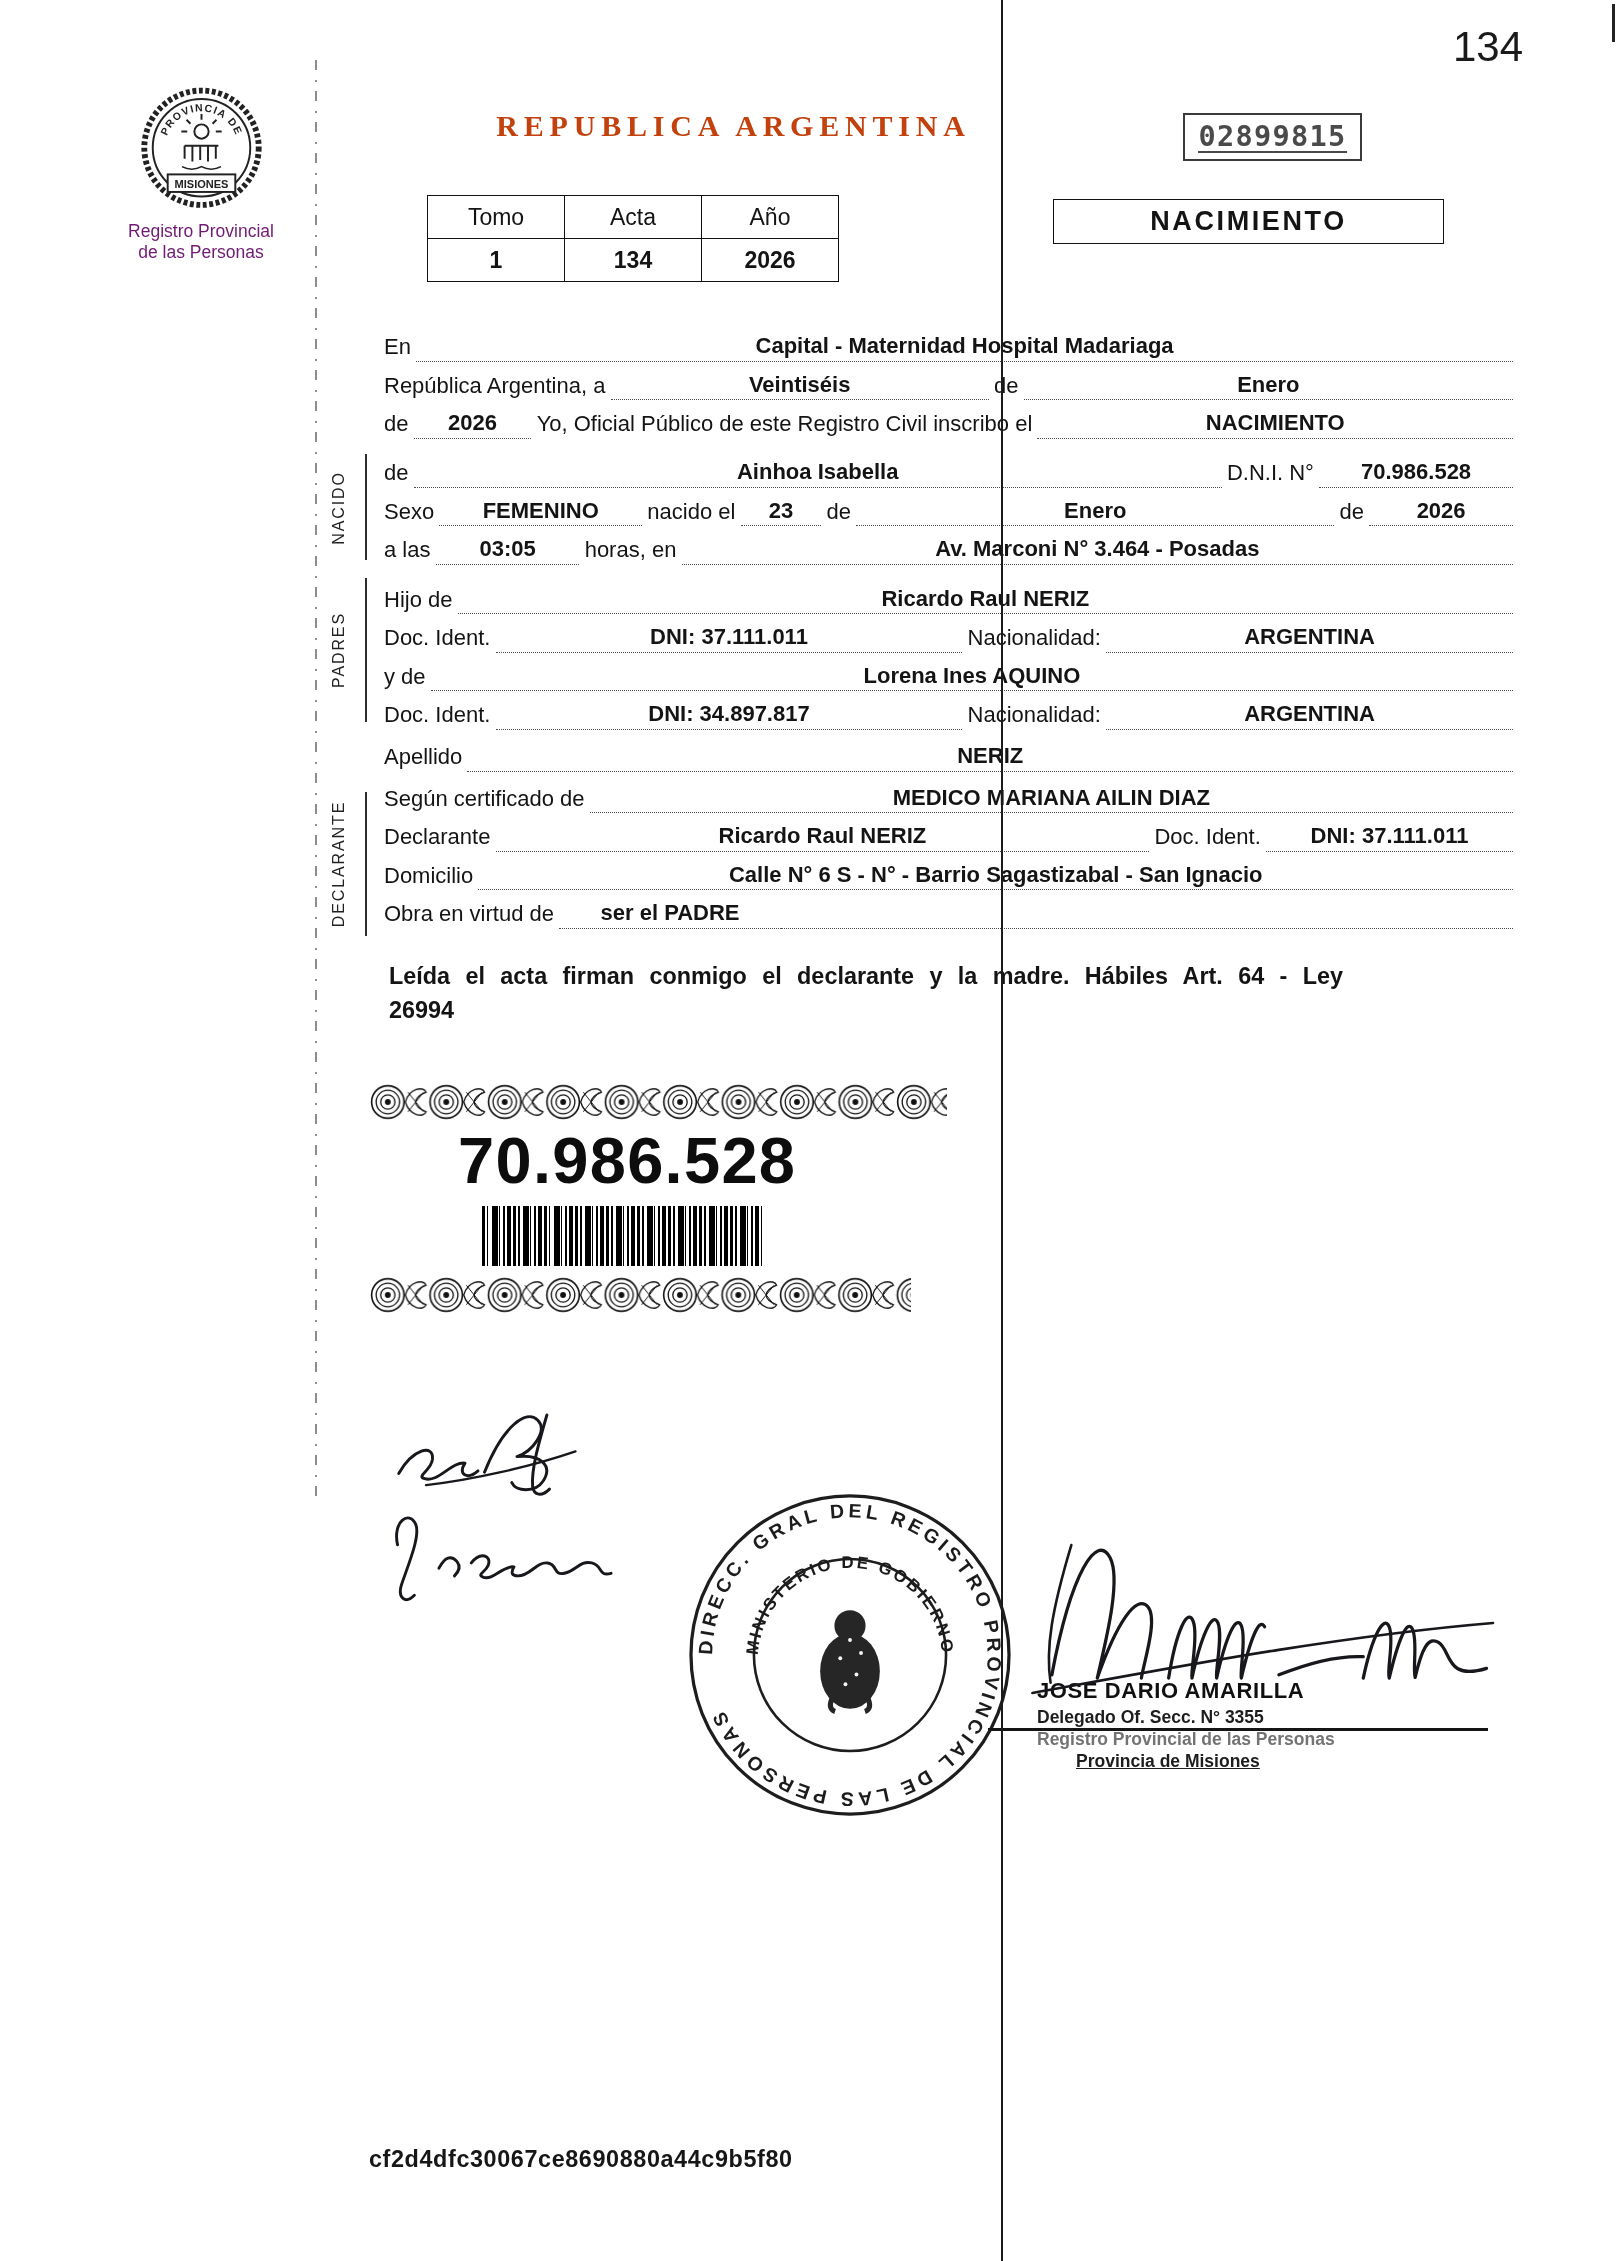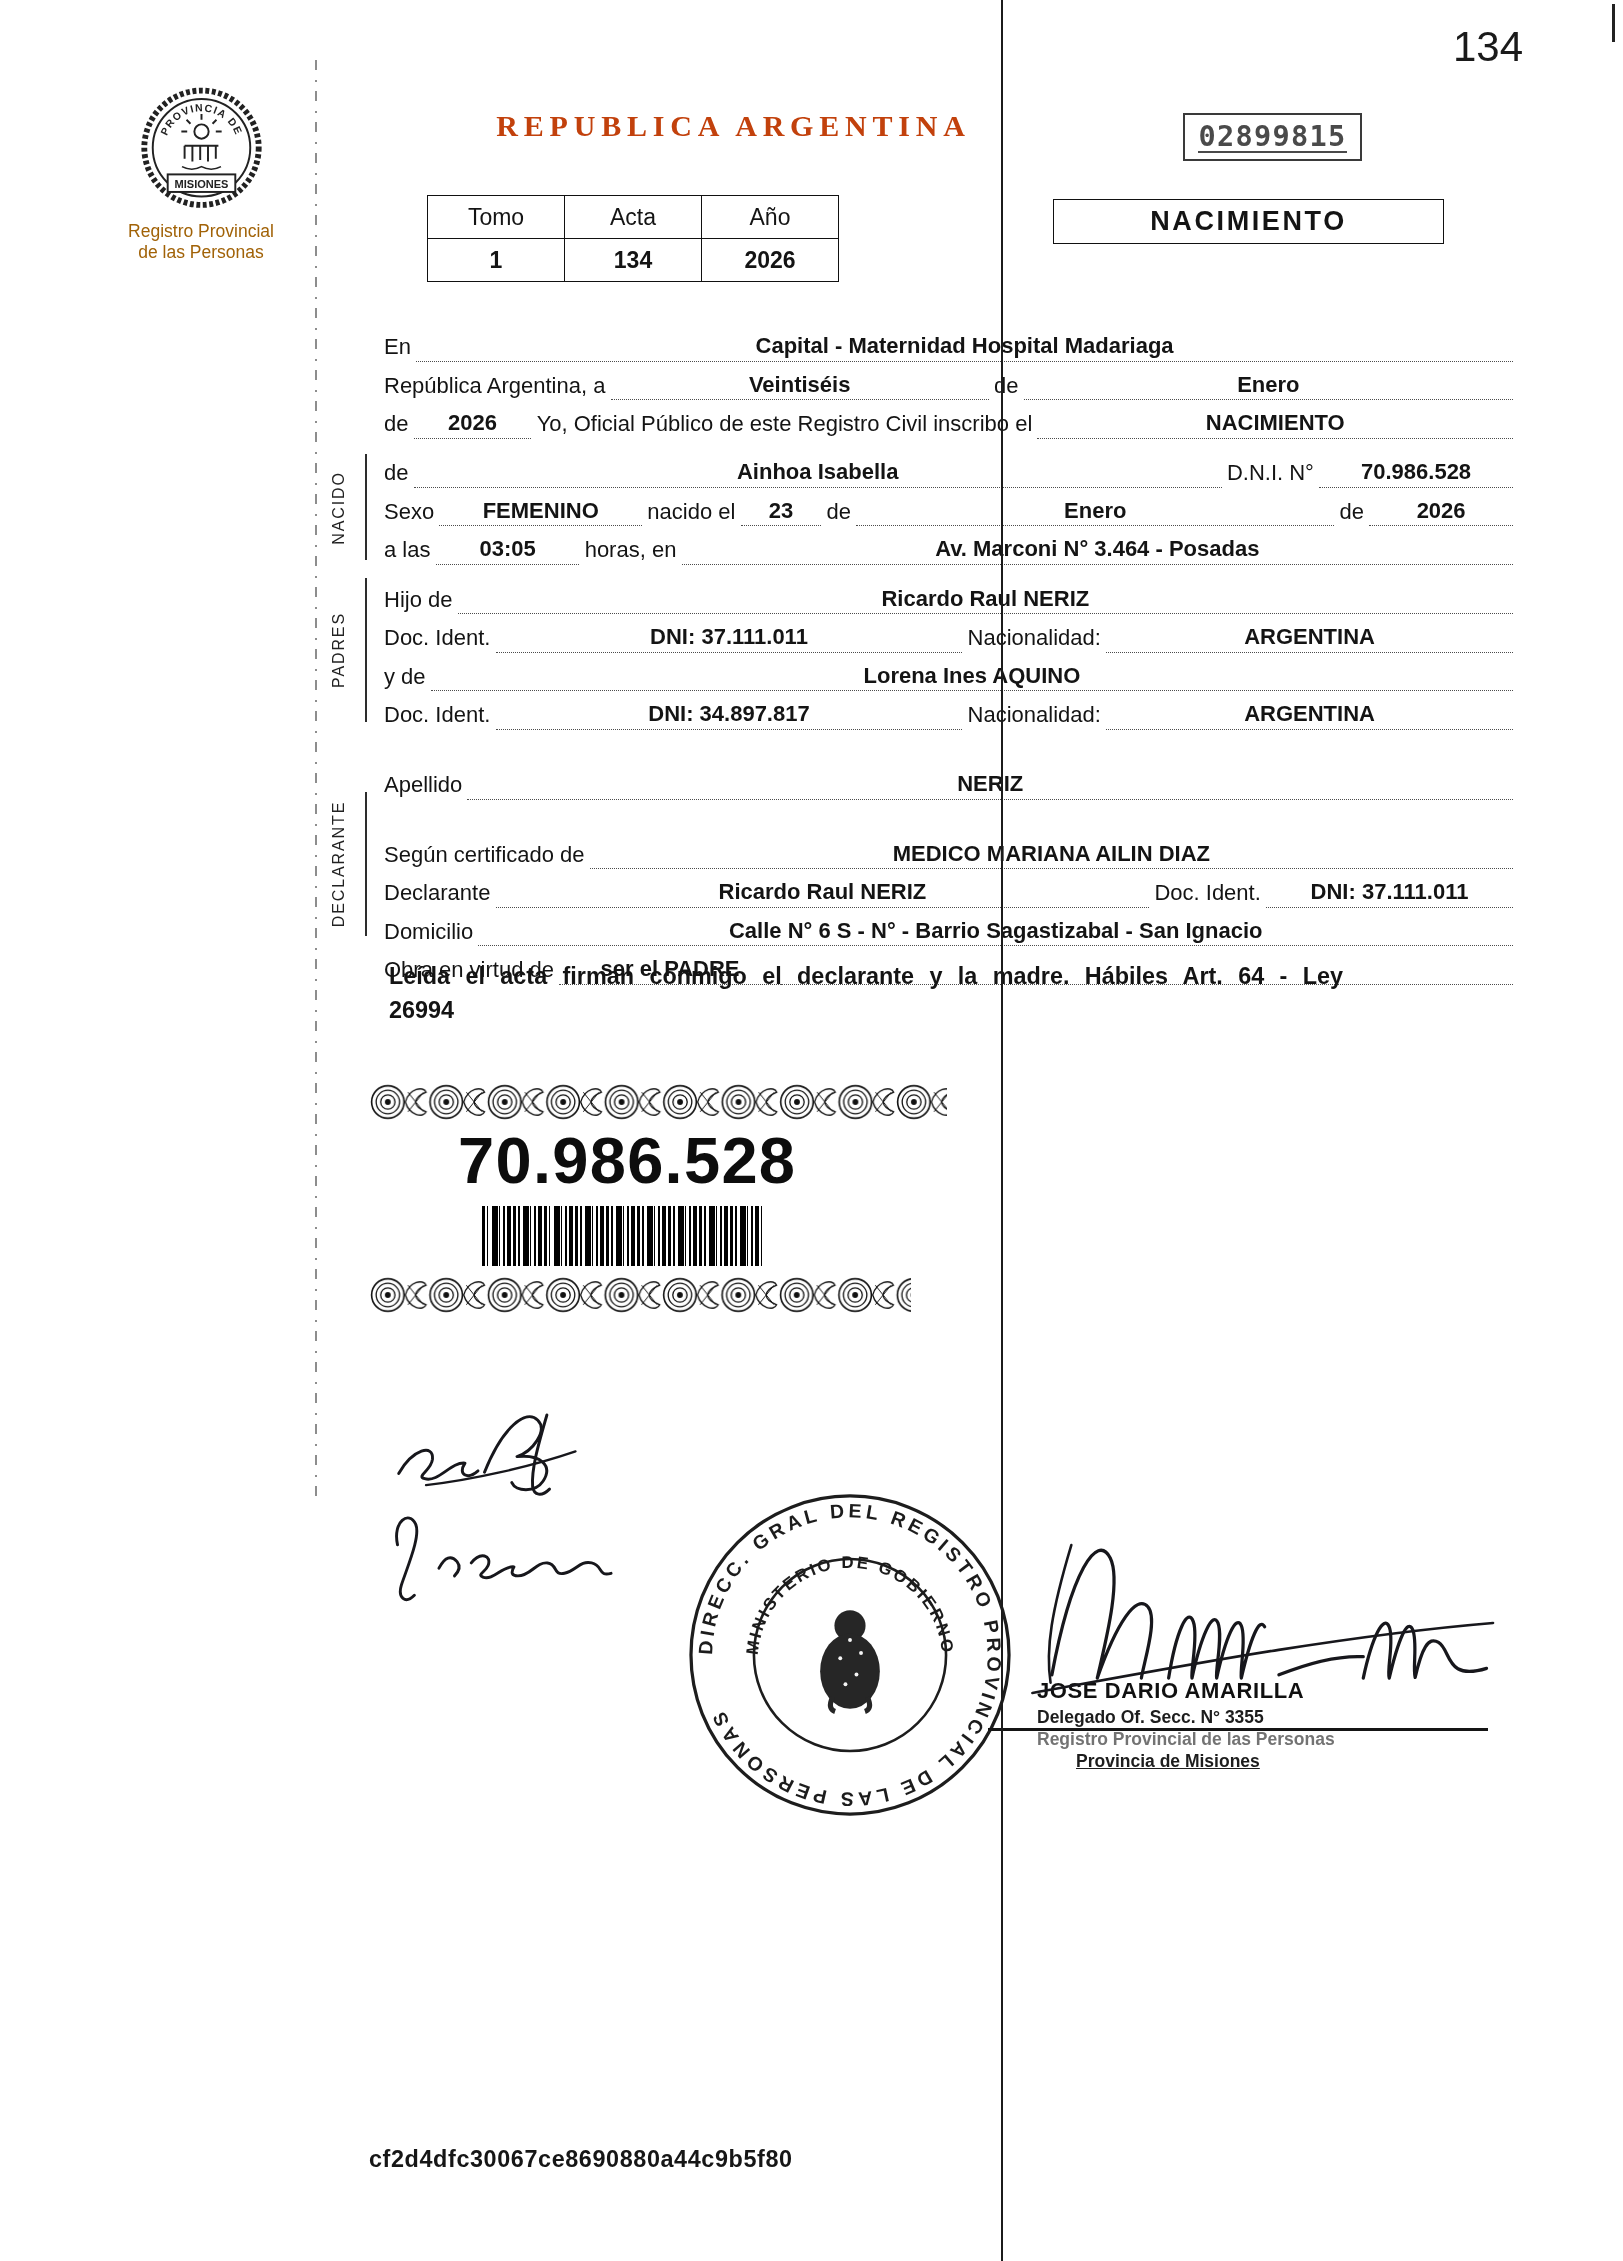--- a/index.html
+++ b/index.html
@@ -9,21 +9,21 @@
   }
   
   .fold-line { position:absolute; left:1001px; top:0; width:1.9px; height:2261px; background:#1b1b1b; z-index:30; }
   .margin-dash { position:absolute; left:315px; top:60px; width:1.9px; height:1438px;
     background:repeating-linear-gradient(180deg,#8d8d8d 0 10.4px, transparent 10.4px 19.5px, #8d8d8d 19.5px 22px, transparent 22px 31px); }
   .corner-num { position:absolute; left:1453px; top:23.4px; font-size:42px; color:#1a1a1a; }
   .corner-tick { position:absolute; left:1612px; top:3.9px; width:2.6px; height:38px; background:#222; }
 
   
   .emblem { position:absolute; left:123px; top:86px; width:156px; text-align:center; }
-  .emblem-caption { margin-top:2.6px; font-size:17.5px; line-height:21.4px; color:#a16207; }
+  .emblem-caption { margin-top:2.6px; font-size:17.5px; line-height:21.4px; color:#701a75; }
 
   
   .doc-title { position:absolute; left:474px; top:109px; width:519px; text-align:center;
     font-family:"Liberation Serif", serif; font-weight:bold; font-size:30px; letter-spacing:5.8px; color:#c2410c; }
   .serial-box { position:absolute; left:1183px; top:113px; width:175px; height:44px; border:2.6px solid #3a3a3a;
     display:flex; align-items:center; justify-content:center; }
   .serial-box span { font-family:"DejaVu Sans Mono", monospace; font-weight:bold; font-size:28.6px;
     color:#4a4a4a; letter-spacing:1.3px; border-bottom:2.6px solid #4a4a4a; line-height:1.05; }
   .record-box { position:absolute; left:1053px; top:199px; width:389px; height:43px; border:1.9px solid #111;
     display:flex; align-items:center; justify-content:center; font-size:27px; font-weight:bold; letter-spacing:2.6px; }
@@ -35,21 +35,21 @@
   
   .side-label { position:absolute; left:339px; transform:translate(-50%,-50%) rotate(-90deg);
     font-size:16px; letter-spacing:1.9px; color:#222; white-space:nowrap; }
   .section-rule { position:absolute; left:365px; width:1.9px; background:#2d2d2d; }
 
   
   .form { position:absolute; left:384px; top:332px; width:1129px; }
   .fline { display:flex; align-items:flex-end; font-size:22px; line-height:28.6px; margin-top:9px; }
   .fline.g0 { margin-top:0; }
   .fline.g30 { margin-top:19.5px; }
-  .fline.g34 { margin-top:40px; }
+  .fline.g34 { margin-top:12px; }
   .lbl { white-space:nowrap; padding-right:5.2px; }
   .lbl.mid { padding:0 5.2px; }
   .fill { flex:1 1 0; border-bottom:1.9px dotted #4c4c4c; text-align:center; font-weight:bold;
     white-space:nowrap; padding:0 3.9px; min-width:19.5px; }
   .fill.empty { font-weight:normal; }
   .w110 { flex:0 0 73px; }
   .w170 { flex:0 0 110px; }
   .w210 { flex:0 0 136px; }
   .w300 { flex:0 0 195px; }
   .w320 { flex:0 0 214px; }

